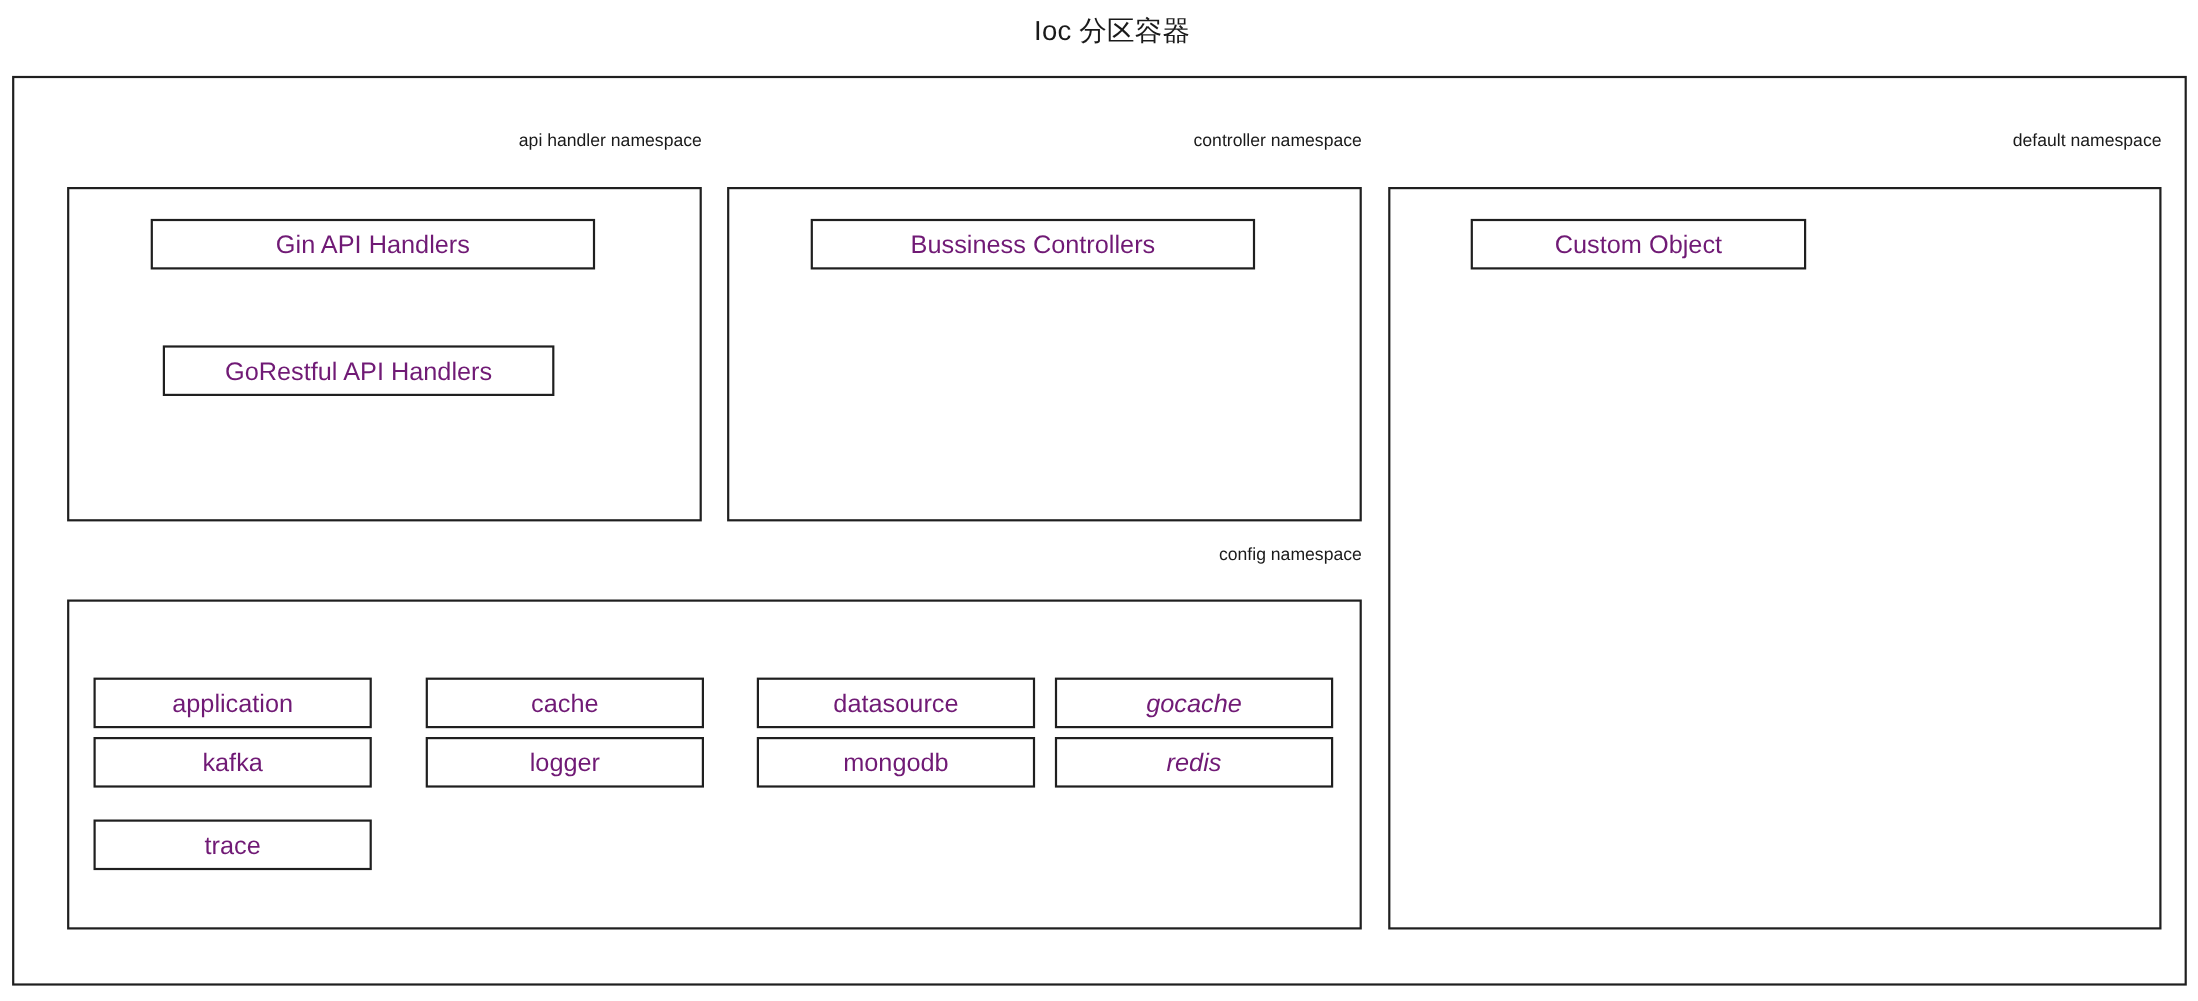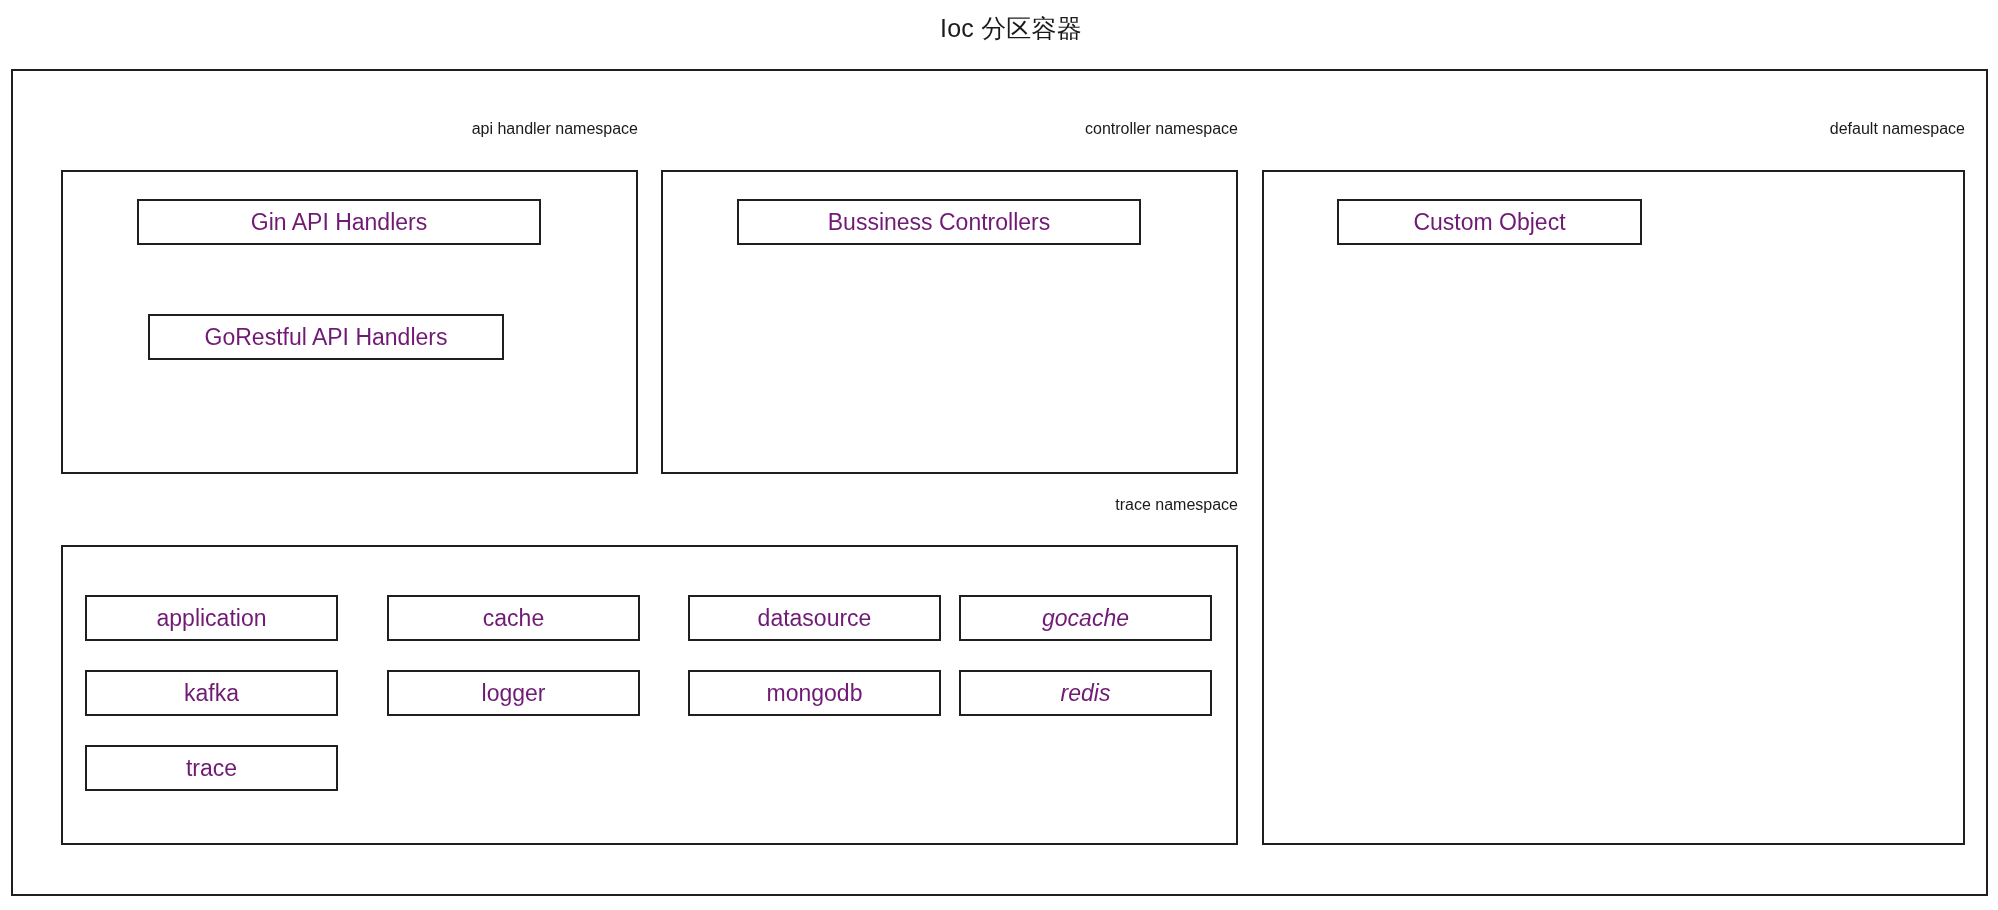--- a/index.html
+++ b/index.html
@@ -112,21 +112,21 @@
 
   
   .cfg {
     width: 253px;
     height: 46px;
   }
   .cfg-c1 { left: 85px;  }
   .cfg-c2 { left: 387px; }
   .cfg-c3 { left: 688px; }
   .cfg-c4 { left: 959px; }
-  .cfg-r1 { top: 595px; }
+  .cfg-r1 { top: 616px; }
   .cfg-r2 { top: 670px; }
   .cfg-r3 { top: 745px; }
 
   .cfg-c3 { width: 253px; }
   .cfg-c4 { width: 253px; font-style: italic; }
 </style>
 </head>
 <body>
 
 <div id="diagram">
@@ -141,21 +141,21 @@
   <div class="item item-gorestful">GoRestful API Handlers</div>
 
   <div class="ns-label ns-ctrl-label">controller namespace</div>
   <div class="ns-box ns-ctrl"></div>
   <div class="item item-bussiness">Bussiness Controllers</div>
 
   <div class="ns-label ns-default-label">default namespace</div>
   <div class="ns-box ns-default"></div>
   <div class="item item-custom">Custom Object</div>
 
-  <div class="ns-label ns-config-label">trace namespace</div>
+  <div class="ns-label ns-config-label">config namespace</div>
   <div class="ns-box ns-config"></div>
 
   <div class="item cfg cfg-c1 cfg-r1">application</div>
   <div class="item cfg cfg-c3 cfg-r1">datasource</div>
   <div class="item cfg cfg-c2 cfg-r1">cache</div>
   <div class="item cfg cfg-c4 cfg-r1">gocache</div>
 
   <div class="item cfg cfg-c1 cfg-r2">kafka</div>
   <div class="item cfg cfg-c2 cfg-r2">logger</div>
   <div class="item cfg cfg-c3 cfg-r2">mongodb</div>

